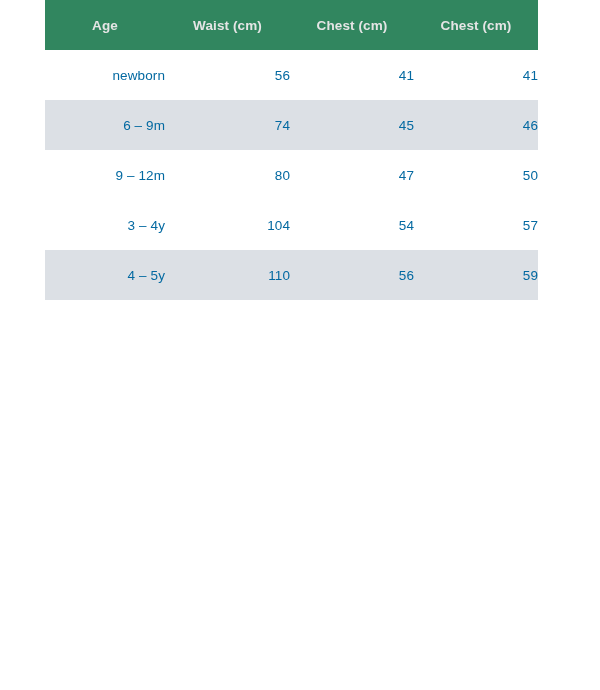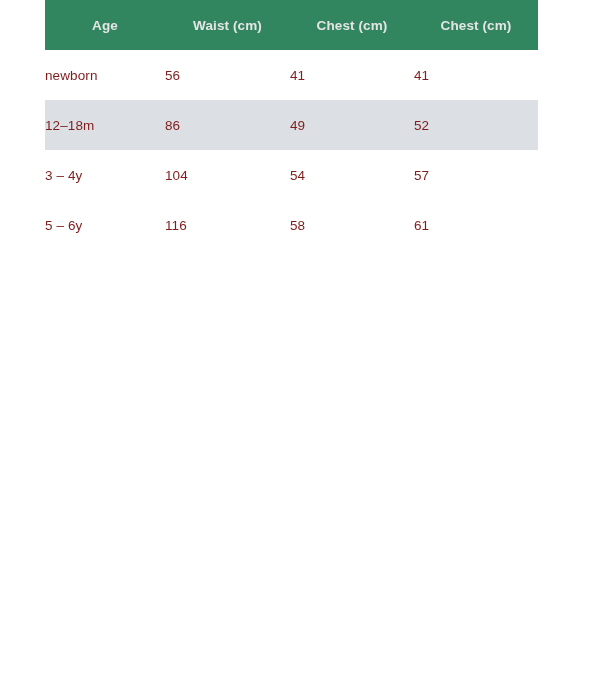--- a/index.html
+++ b/index.html
@@ -42,24 +42,24 @@
     line-height: 33px;
     padding: 0;
     text-align: center;
     vertical-align: middle;
     white-space: nowrap;
     letter-spacing: 0.1px;
   }
   .size-table tbody td {
     height: 50px;
     padding: 0;
-    text-align: left;
+    text-align: right;
     vertical-align: middle;
     font-size: 13.5px;
-    color: #7f1d1d;
+    color: #0369a1;
     white-space: nowrap;
     letter-spacing: 0.1px;
   }
   .size-table tbody tr.odd td {
     background: #ffffff;
   }
   .size-table tbody tr.even td {
     background: #dce0e5;
   }
 </style>
@@ -83,32 +83,38 @@
         </tr>
     </thead>
     <tbody>
         <tr class="odd">
           <td>newborn</td>
           <td>56</td>
           <td>41</td>
           <td>41</td>
         </tr>
         <tr class="even">
-          <td>12–18m</td>
-          <td>86</td>
-          <td>49</td>
-          <td>52</td>
+          <td>6 – 9m</td>
+          <td>74</td>
+          <td>45</td>
+          <td>46</td>
+        </tr>
+        <tr class="odd">
+          <td>9 – 12m</td>
+          <td>80</td>
+          <td>47</td>
+          <td>50</td>
         </tr>
         <tr class="odd">
           <td>3 – 4y</td>
           <td>104</td>
           <td>54</td>
           <td>57</td>
         </tr>
-        <tr class="odd">
-          <td>5 – 6y</td>
-          <td>116</td>
-          <td>58</td>
-          <td>61</td>
+        <tr class="even">
+          <td>4 – 5y</td>
+          <td>110</td>
+          <td>56</td>
+          <td>59</td>
         </tr>
       </tbody>
   </table>
 </div>
 
 </body></html>

